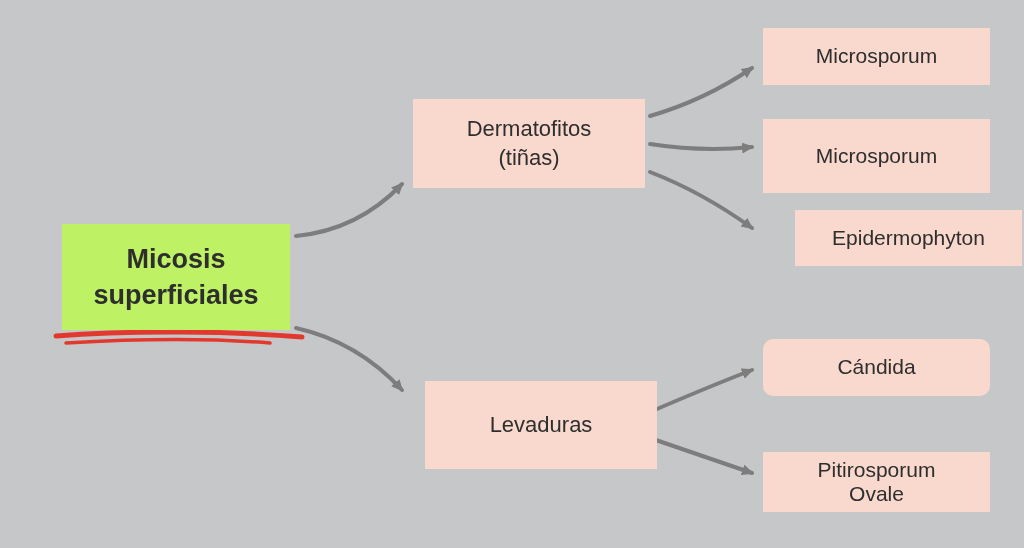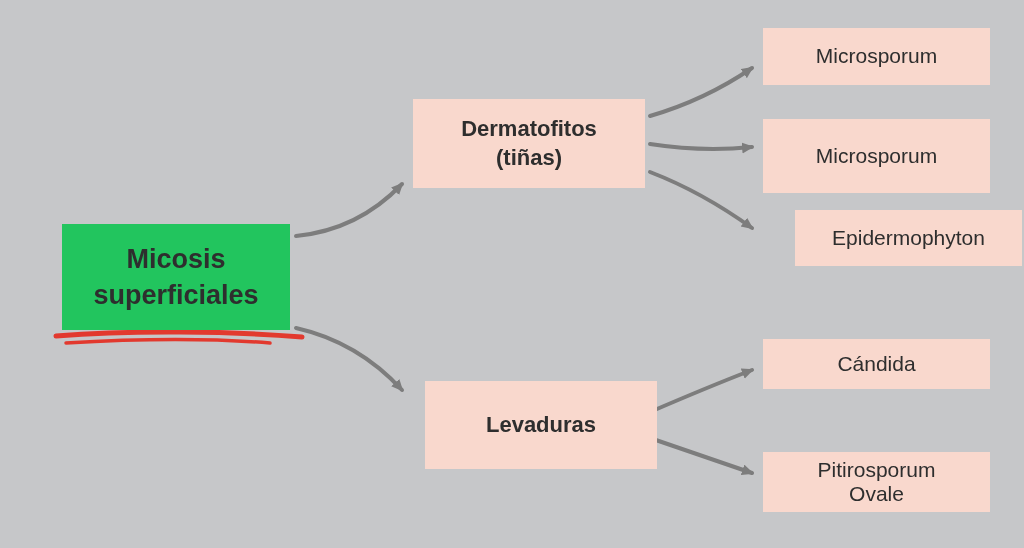--- a/index.html
+++ b/index.html
@@ -33,34 +33,34 @@
   .node-label {
     white-space: pre-line;
     color: #2e2e2e;
     line-height: 1.3;
   }
   .root-node {
     left: 62px;
     top: 224px;
     width: 228px;
     height: 106px;
-    background: #22c55e;
+    background: #bef264;
   }
   .root-node .node-label {
     font-size: 27px;
     font-weight: bold;
     line-height: 1.35;
   }
   .branch-node {
     width: 232px;
     background: #f9d8cd;
   }
   .branch-node .node-label {
     font-size: 22px;
-    font-weight: bold;
+    font-weight: normal;
   }
   .branch-dermatofitos {
     left: 413px;
     top: 99px;
     height: 89px;
   }
   .branch-levaduras {
     left: 425px;
     top: 381px;
     height: 88px;
@@ -71,21 +71,21 @@
     background: #f9d8cd;
   }
   .leaf-node .node-label {
     font-size: 21px;
     font-weight: normal;
     line-height: 1.15;
   }
   .leaf-trichophyton    { top: 28px;  height: 57px; }
   .leaf-microsporum     { top: 119px; height: 74px; }
   .leaf-epidermophyton  { top: 210px; height: 56px; margin-left: 32px; }
-  .leaf-candida         { top: 339px; height: 50px; }
+  .leaf-candida         { top: 339px; height: 57px; border-radius: 10px; }
   .leaf-pitirosporum    { top: 452px; height: 60px; }
 </style>
 </head>
 <body>
 
 <div class="canvas">
 
   <svg class="connectors" viewBox="0 0 1024 548" xmlns="http://www.w3.org/2000/svg" aria-hidden="true">
     <defs>
       <marker id="arrowhead" markerWidth="14" markerHeight="12" refX="10" refY="5.5" orient="auto" markerUnits="userSpaceOnUse">

